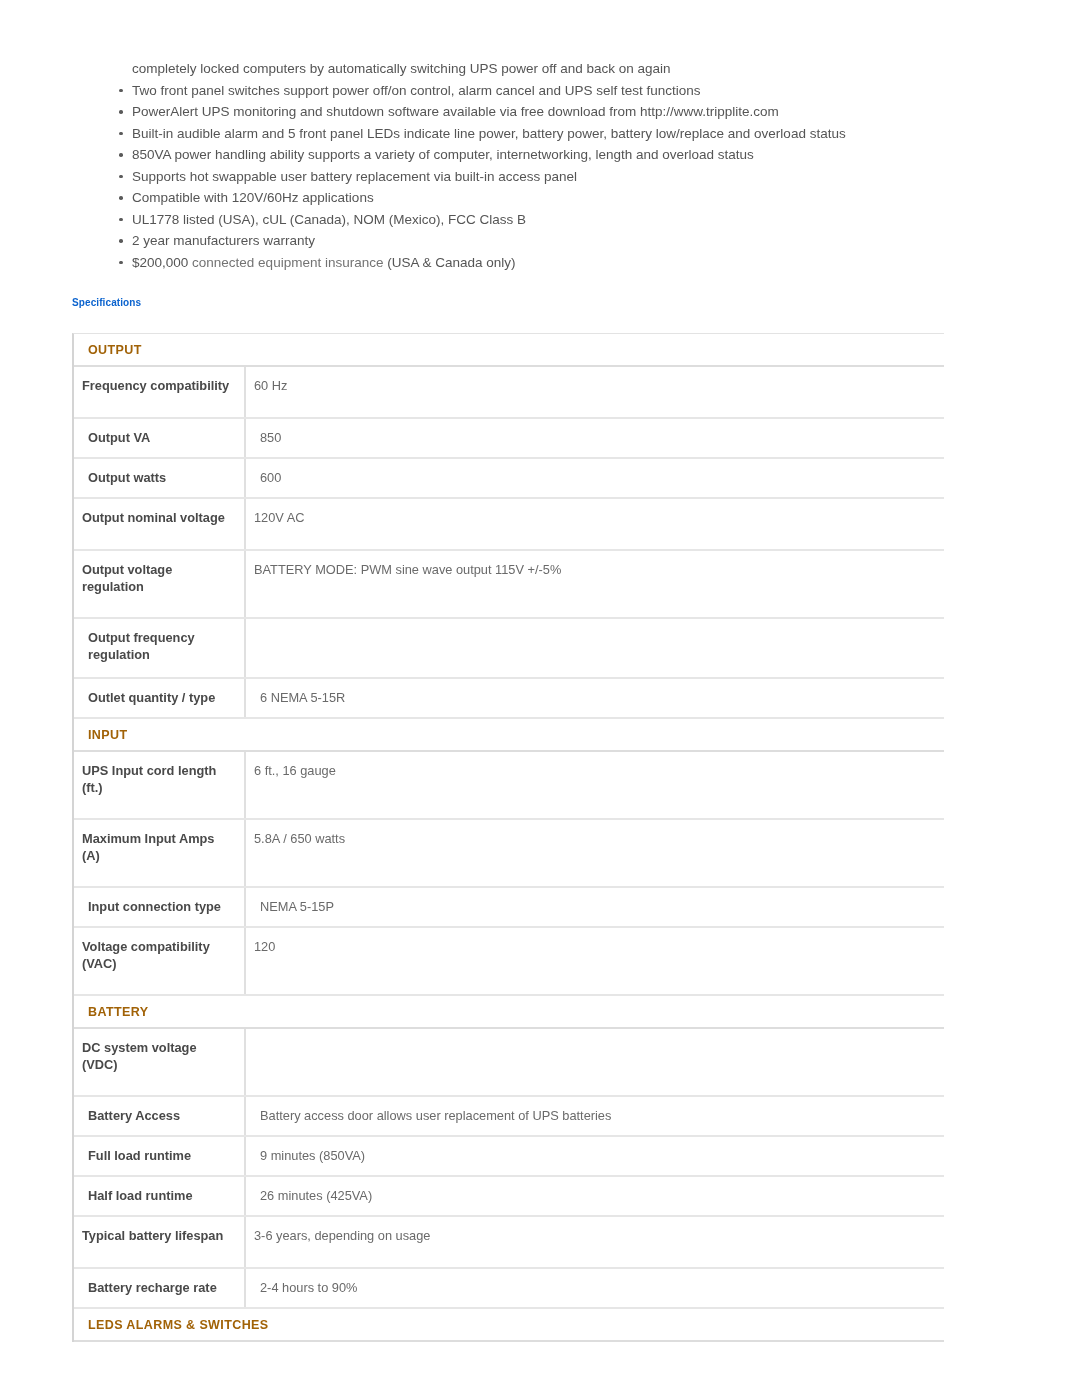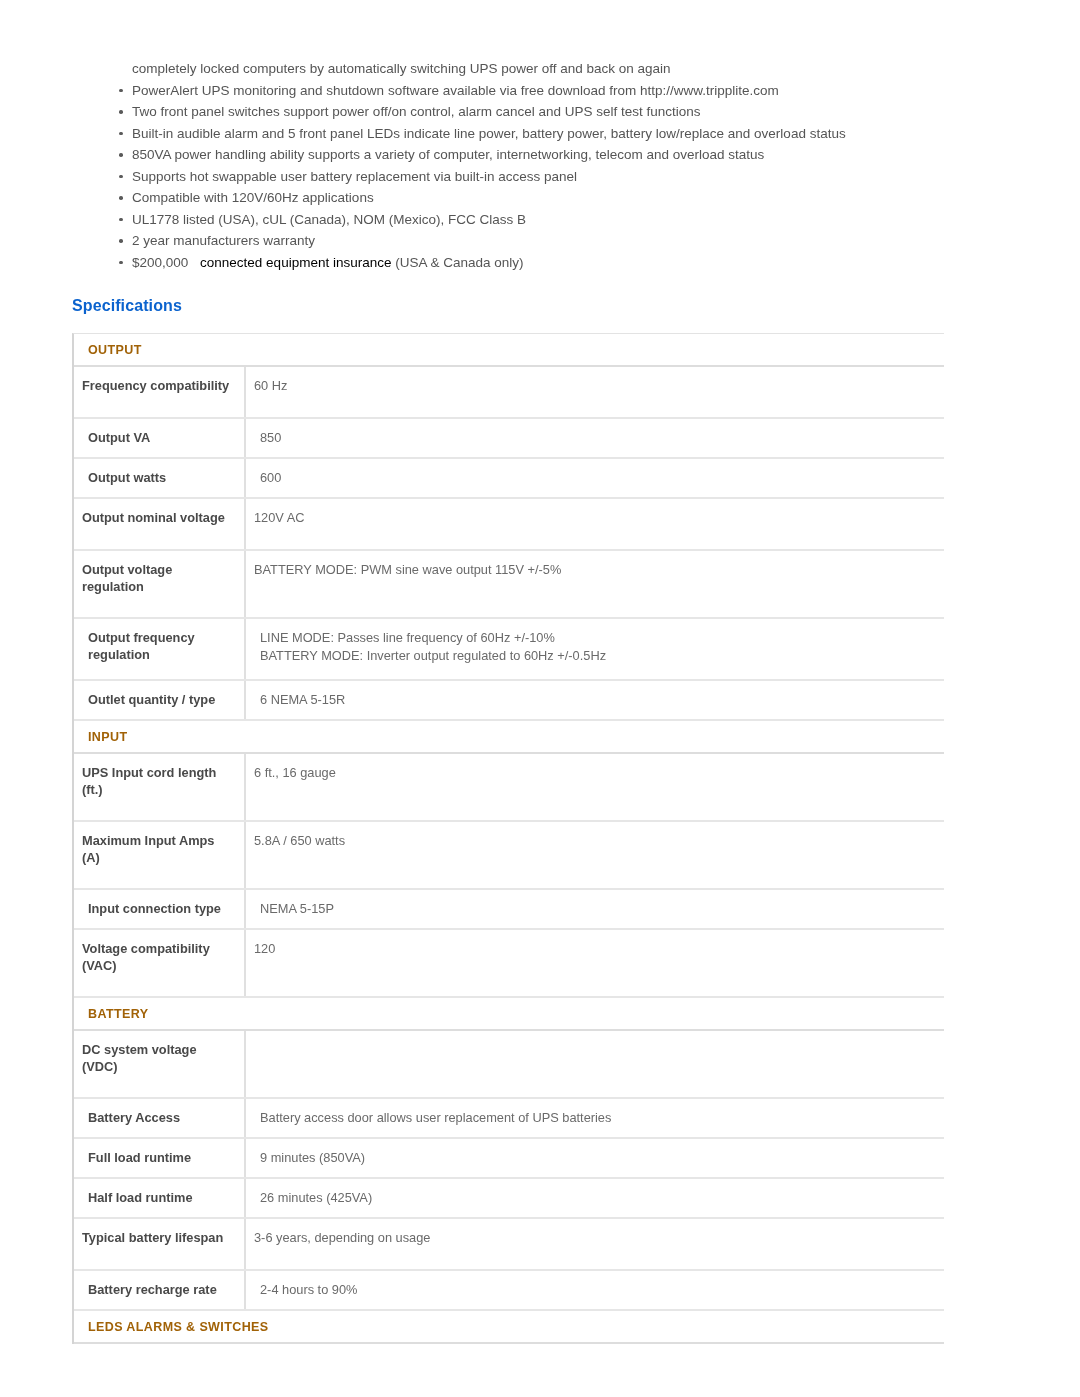--- a/index.html
+++ b/index.html
@@ -53,31 +53,30 @@
     position: absolute;
     left: 1px;
     top: 9px;
     width: 3.5px;
     height: 3.5px;
     background: #5a5a5a;
     border-radius: 50%;
     display: block;
   }
   a.inline-link {
-    color: #000000;
+    color: #737373;
     text-decoration: none;
-    margin-left: 8px;
   }
 
   
   .spec-heading {
     position: absolute;
     left: 72px;
     top: 297px;
-    font-size: 16px;
+    font-size: 10px;
     font-weight: bold;
     color: #0b63ce;
     letter-spacing: 0.1px;
   }
 
   
   .spec-table {
     position: absolute;
     left: 72px;
     top: 333px;
@@ -132,33 +131,33 @@
 </head>
 <body>
 
 <div class="page">
 
   <div class="features">
     <div class="feature-cont">completely locked computers by automatically switching UPS power off and back on again</div>
     <ul class="feature-list">
       <li>
         <span class="bullet-dot"></span>
+        <span>Two front panel switches support power off/on control, alarm cancel and UPS self test functions</span>
+      </li>
+      <li>
+        <span class="bullet-dot"></span>
         <span>PowerAlert UPS monitoring and shutdown software available via free download from http://www.tripplite.com</span>
       </li>
       <li>
         <span class="bullet-dot"></span>
-        <span>Two front panel switches support power off/on control, alarm cancel and UPS self test functions</span>
-      </li>
-      <li>
-        <span class="bullet-dot"></span>
         <span>Built-in audible alarm and 5 front panel LEDs indicate line power, battery power, battery low/replace and overload status</span>
       </li>
       <li>
         <span class="bullet-dot"></span>
-        <span>850VA power handling ability supports a variety of computer, internetworking, telecom and overload status</span>
+        <span>850VA power handling ability supports a variety of computer, internetworking, length and overload status</span>
       </li>
       <li>
         <span class="bullet-dot"></span>
         <span>Supports hot swappable user battery replacement via built-in access panel</span>
       </li>
       <li>
         <span class="bullet-dot"></span>
         <span>Compatible with 120V/60Hz applications</span>
       </li>
       <li>
@@ -195,24 +194,20 @@
     <div class="row tall">
       <div class="cell-label">Output nominal voltage</div>
       <div class="cell-value">120V AC</div>
     </div>
     <div class="row tall">
       <div class="cell-label">Output voltage regulation</div>
       <div class="cell-value">BATTERY MODE: PWM sine wave output 115V +/-5%</div>
     </div>
     <div class="row tall2">
       <div class="cell-label">Output frequency regulation</div>
-      <div class="cell-value">
-        <span class="vline">LINE MODE: Passes line frequency of 60Hz +/-10%</span>
-        <span class="vline">BATTERY MODE: Inverter output regulated to 60Hz +/-0.5Hz</span>
-      </div>
     </div>
     <div class="row">
       <div class="cell-label">Outlet quantity / type</div>
       <div class="cell-value">6 NEMA 5-15R</div>
     </div>
 
     <div class="sec-header">INPUT</div>
     <div class="row tall">
       <div class="cell-label">UPS Input cord length (ft.)</div>
       <div class="cell-value">6 ft., 16 gauge</div>

